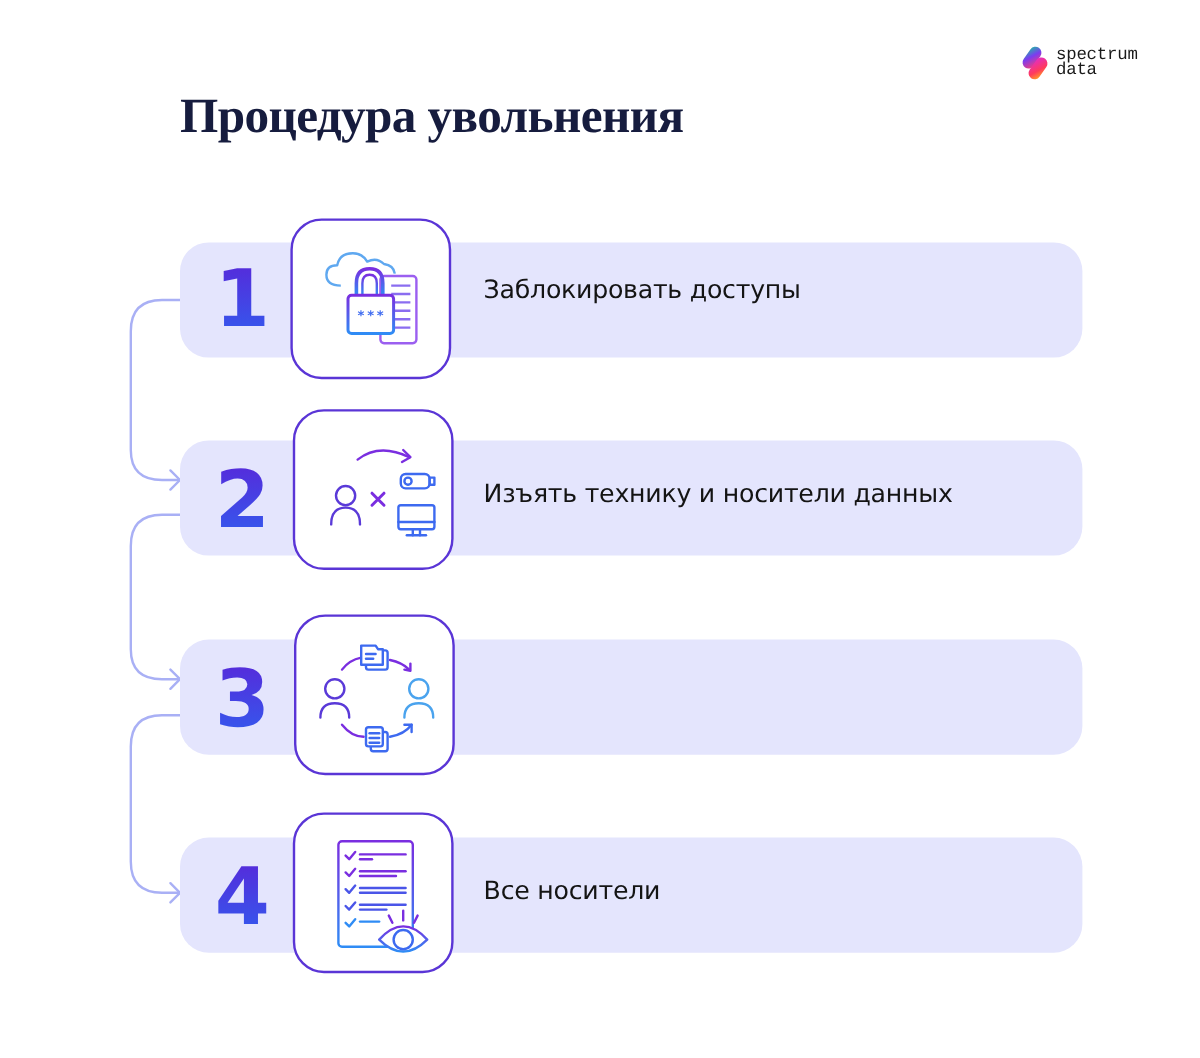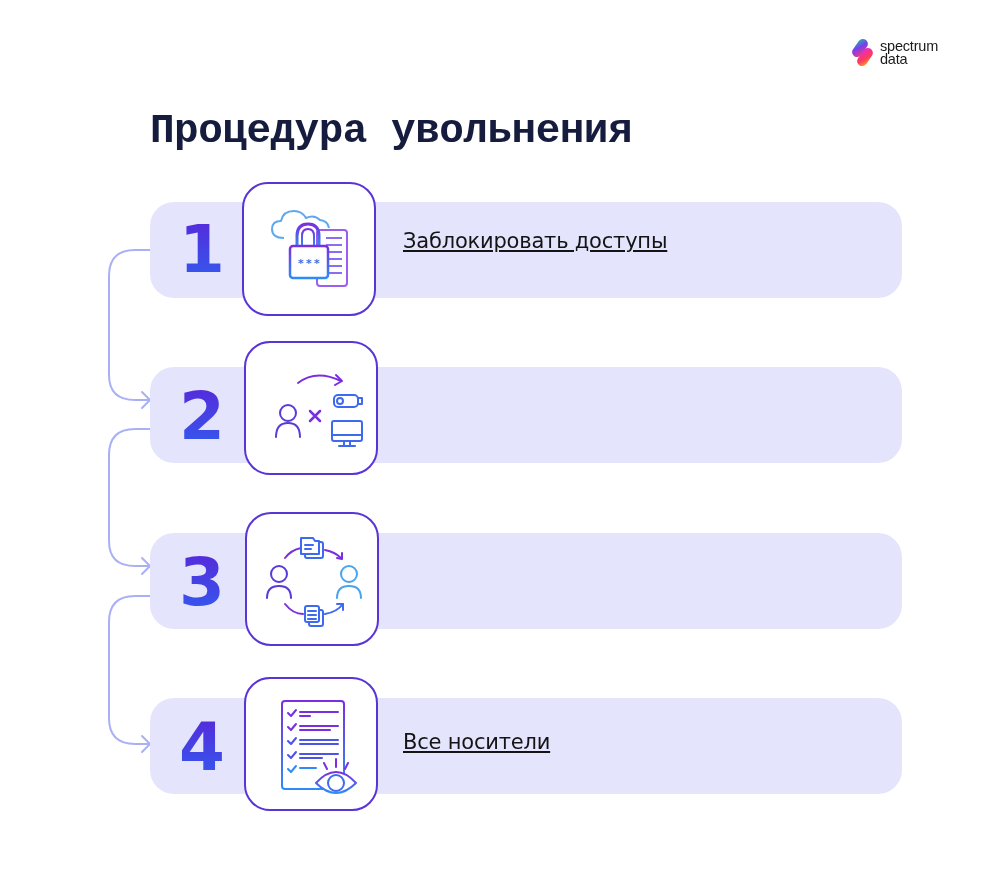--- a/index.html
+++ b/index.html
@@ -1,34 +1,34 @@
 <!DOCTYPE html>
 <html><head>
   <meta charset="utf-8">
   <style>
     * { box-sizing: border-box; margin: 0; padding: 0; }
     html, body { width: 1000px; height: 882px; background: #ffffff; overflow: hidden; }
     body { position: relative; font-family: "DejaVu Sans", "Liberation Sans", sans-serif; color: #141414; }
 
     .logo { position: absolute; left: 850px; top: 37px; display: flex; align-items: center; gap: 4px; }
     .logo-mark { width: 26px; height: 32px; position: relative; }
-    .logo-text { font-family: Liberation Sans, sans-serif; font-size: 14.5px; line-height: 13px; color: #1a1a1a; letter-spacing: -0.2px; }
-
-    .title { position: absolute; left: 150px; top: 72px; font-family: Liberation Mono, monospace; font-weight: bold; font-size: 41px; color: #161c3e; letter-spacing: -0.5px; white-space: nowrap; margin-top: 36px; }
+    .logo-text { font-family: Liberation Mono, monospace; font-size: 14.5px; line-height: 13px; color: #1a1a1a; letter-spacing: -0.2px; }
+
+    .title { position: absolute; left: 150px; top: 72px; font-family: Liberation Serif, serif; font-weight: bold; font-size: 41px; color: #161c3e; letter-spacing: -0.5px; white-space: nowrap; }
 
     .connectors { position: absolute; left: 0; top: 0; width: 1000px; height: 882px; pointer-events: none; }
 
     .step { position: absolute; left: 0; width: 1000px; height: 140px; }
     .pill { position: absolute; left: 150px; width: 752px; height: 96px; top: 20px; background: #e4e5fd; border-radius: 24px; }
     .num { position: absolute; left: 174px; top: 30px; width: 56px; height: 76px; display: flex; align-items: center; justify-content: center;
            font-family: "DejaVu Sans", sans-serif; font-weight: bold; font-size: 66px; line-height: 1;
            background: linear-gradient(180deg, #5a25d8 0%, #2f5ff0 100%); -webkit-background-clip: text; background-clip: text; color: transparent; }
     .icon-box { position: absolute; left: 242px; top: 0; width: 134px; height: 134px; background: #ffffff; border: 2px solid #5a35d6; border-radius: 26px; display: flex; align-items: center; justify-content: center; }
     .icon-box svg { width: 110px; height: 110px; }
-    .label { position: absolute; left: 403px; top: 47px; font-family: "DejaVu Sans", sans-serif; font-size: 21px; color: #141414; white-space: nowrap; letter-spacing: -0.2px; text-decoration: underline; }
+    .label { position: absolute; left: 403px; top: 47px; font-family: "DejaVu Sans", sans-serif; font-size: 21px; color: #141414; white-space: nowrap; letter-spacing: -0.2px; }
   </style>
 </head>
 <body>
 
 <div class="logo">
   <div class="logo-mark">
     <svg width="26" height="32" viewBox="0 0 26 32">
       <defs>
         <linearGradient id="lg1" x1="0" y1="0" x2="1" y2="1">
           <stop offset="0" stop-color="#18c3a0"></stop>
@@ -115,20 +115,21 @@
         <circle cx="84" cy="48" r="3" stroke="#3d6af0"></circle>
         <rect x="102" y="45" width="4" height="6" stroke="#3d6af0"></rect>
         <rect x="76" y="68" width="30" height="20" rx="2" stroke="#3d6af0"></rect>
         <line x1="76" y1="82" x2="106" y2="82" stroke="#3d6af0"></line>
         <line x1="88" y1="88" x2="88" y2="93" stroke="#3d6af0"></line>
         <line x1="94" y1="88" x2="94" y2="93" stroke="#3d6af0"></line>
         <line x1="83" y1="93" x2="99" y2="93" stroke="#3d6af0"></line>
       </g>
     </svg>
   </div>
+  <div class="label" style="top:58px;">Изъять технику и носители данных</div>
 </div>
 
 <div class="step" style="top:512px;">
   <div class="pill" style="top:21px;"></div>
   <div class="num" style="top:33px;">3</div>
   <div class="icon-box" style="left:245px;">
     <svg viewBox="0 0 110 110">
       <g fill="none" stroke-width="2" stroke-linecap="round" stroke-linejoin="round">
         <circle cx="22" cy="50" r="8" stroke="#5a3ad8"></circle>
         <path d="M10 74 Q10 62 22 62 Q34 62 34 74" stroke="#5a3ad8"></path>

